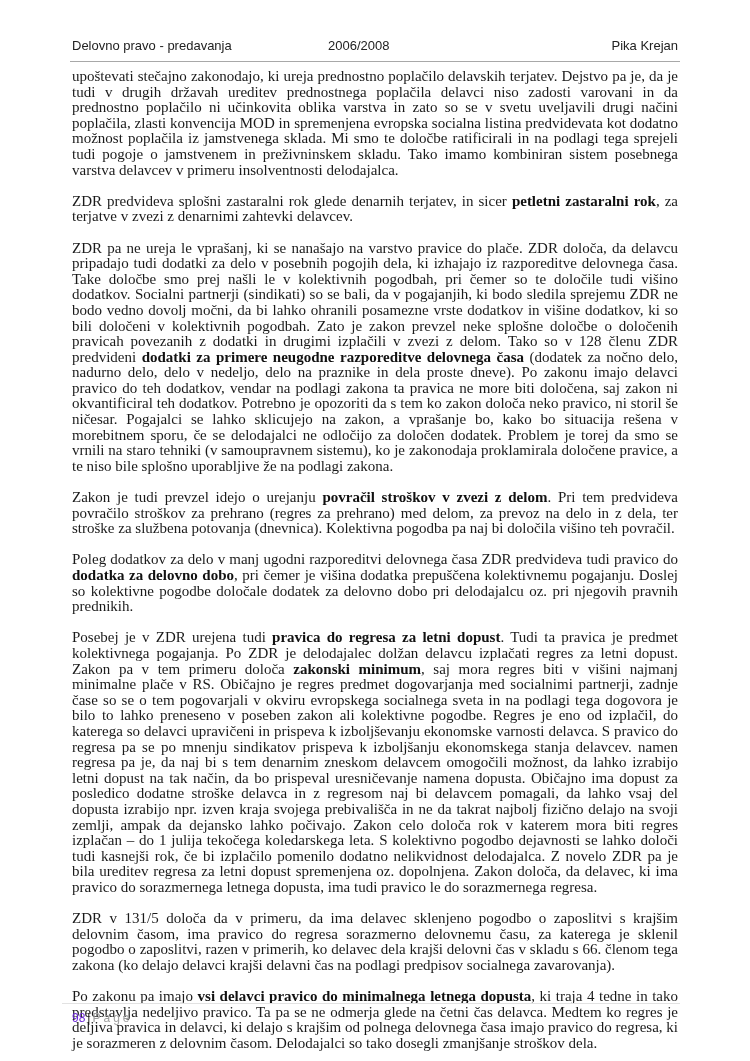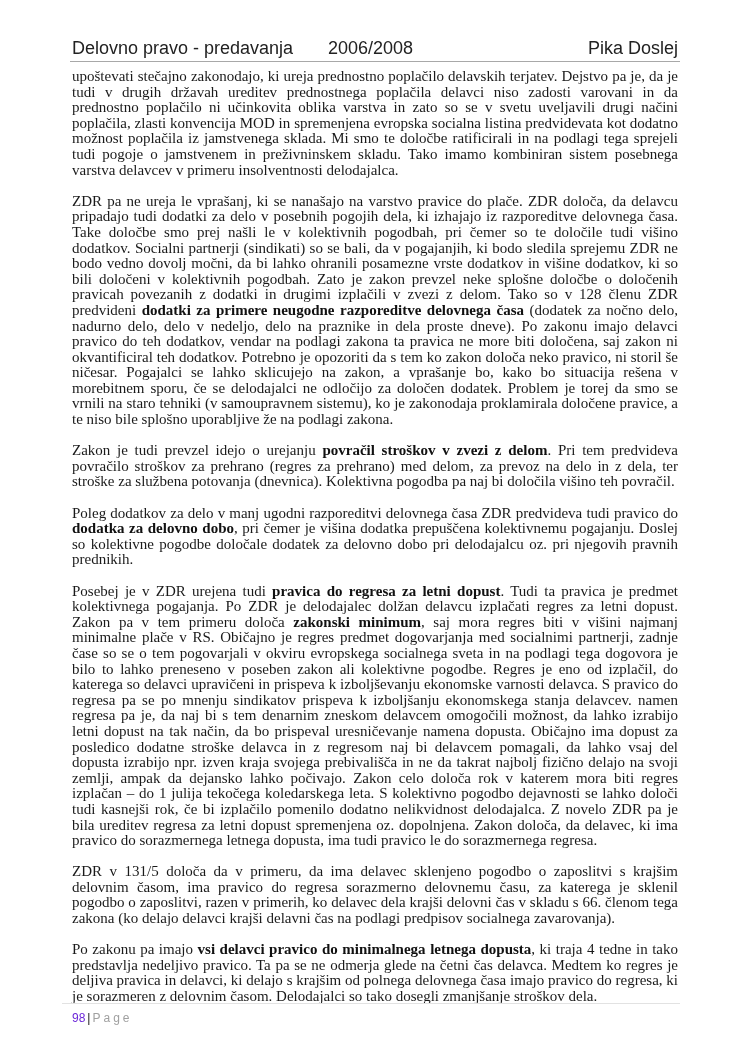--- a/index.html
+++ b/index.html
@@ -14,21 +14,21 @@
       overflow: hidden;
       font-family: "Liberation Sans", "DejaVu Sans", sans-serif;
       color: #1a1a1a;
     }
     .page-header {
       position: absolute;
       left: 72px;
       right: 72px;
       top: 38px;
       height: 20px;
-      font-size: 18px;
+      font-size: 13px;
       color: #222;
     }
     .page-header .left { position: absolute; left: 0; top: 0; }
     .page-header .center { position: absolute; left: 256px; top: 0; }
     .page-header .right { position: absolute; right: 0; top: 0; }
     .header-rule {
       position: absolute;
       left: 70px;
       right: 70px;
       top: 61px;
@@ -70,27 +70,30 @@
     .page-footer .num { font-weight: normal; color: #6d28d9; }
     .page-footer .sep { color: #111; padding: 0 2px; }
     .page-footer .word { color: #a0a0a0; letter-spacing: 3px; }
   </style>
 </head>
 <body>
 
 <div class="page-header">
   <span class="left">Delovno pravo - predavanja</span>
   <span class="center">2006/2008</span>
-  <span class="right">Pika Doslej</span>
+  <span class="right">Pika Krejan</span>
 </div>
 <div class="header-rule"></div>
 
 <div class="content">
   <p>
     <span>upoštevati stečajno zakonodajo, ki ureja prednostno poplačilo delavskih terjatev. Dejstvo pa je, da je tudi v drugih državah ureditev prednostnega poplačila delavci niso zadosti varovani in da prednostno poplačilo ni učinkovita oblika varstva in zato so se v svetu uveljavili drugi načini poplačila, zlasti konvencija MOD in spremenjena evropska socialna listina predvidevata kot dodatno možnost poplačila iz jamstvenega sklada. Mi smo te določbe ratificirali in na podlagi tega sprejeli tudi pogoje o jamstvenem in preživninskem skladu. Tako imamo kombiniran sistem posebnega varstva delavcev v primeru insolventnosti delodajalca.</span>
+  </p>
+  <p>
+    <span>ZDR predvideva splošni zastaralni rok glede denarnih terjatev, in sicer </span><b>petletni zastaralni rok</b><span>, za terjatve v zvezi z denarnimi zahtevki delavcev.</span>
   </p>
   <p>
     <span>ZDR pa ne ureja le vprašanj, ki se nanašajo na varstvo pravice do plače. ZDR določa, da delavcu pripadajo tudi dodatki za delo v posebnih pogojih dela, ki izhajajo iz razporeditve delovnega časa. Take določbe smo prej našli le v kolektivnih pogodbah, pri čemer so te določile tudi višino dodatkov. Socialni partnerji (sindikati) so se bali, da v pogajanjih, ki bodo sledila sprejemu ZDR ne bodo vedno dovolj močni, da bi lahko ohranili posamezne vrste dodatkov in višine dodatkov, ki so bili določeni v kolektivnih pogodbah. Zato je zakon prevzel neke splošne določbe o določenih pravicah povezanih z dodatki in drugimi izplačili v zvezi z delom. Tako so v 128 členu ZDR predvideni </span><b>dodatki za primere neugodne razporeditve delovnega časa</b><span> (dodatek za nočno delo, nadurno delo, delo v nedeljo, delo na praznike in dela proste dneve). Po zakonu imajo delavci pravico do teh dodatkov, vendar na podlagi zakona ta pravica ne more biti določena, saj zakon ni okvantificiral teh dodatkov. Potrebno je opozoriti da s tem ko zakon določa neko pravico, ni storil še ničesar. Pogajalci se lahko sklicujejo na zakon, a vprašanje bo, kako bo situacija rešena v morebitnem sporu, če se delodajalci ne odločijo za določen dodatek. Problem je torej da smo se vrnili na staro tehniki (v samoupravnem sistemu), ko je zakonodaja proklamirala določene pravice, a te niso bile splošno uporabljive že na podlagi zakona.</span>
   </p>
   <p>
     <span>Zakon je tudi prevzel idejo o urejanju </span><b>povračil stroškov v zvezi z delom</b><span>. Pri tem predvideva povračilo stroškov za prehrano (regres za prehrano) med delom, za prevoz na delo in z dela, ter stroške za službena potovanja (dnevnica). Kolektivna pogodba pa naj bi določila višino teh povračil.</span>
   </p>
   <p>
     <span>Poleg dodatkov za delo v manj ugodni razporeditvi delovnega časa ZDR predvideva tudi pravico do </span><b>dodatka za delovno dobo</b><span>, pri čemer je višina dodatka prepuščena kolektivnemu pogajanju. Doslej so kolektivne pogodbe določale dodatek za delovno dobo pri delodajalcu oz. pri njegovih pravnih prednikih.</span>
   </p>

